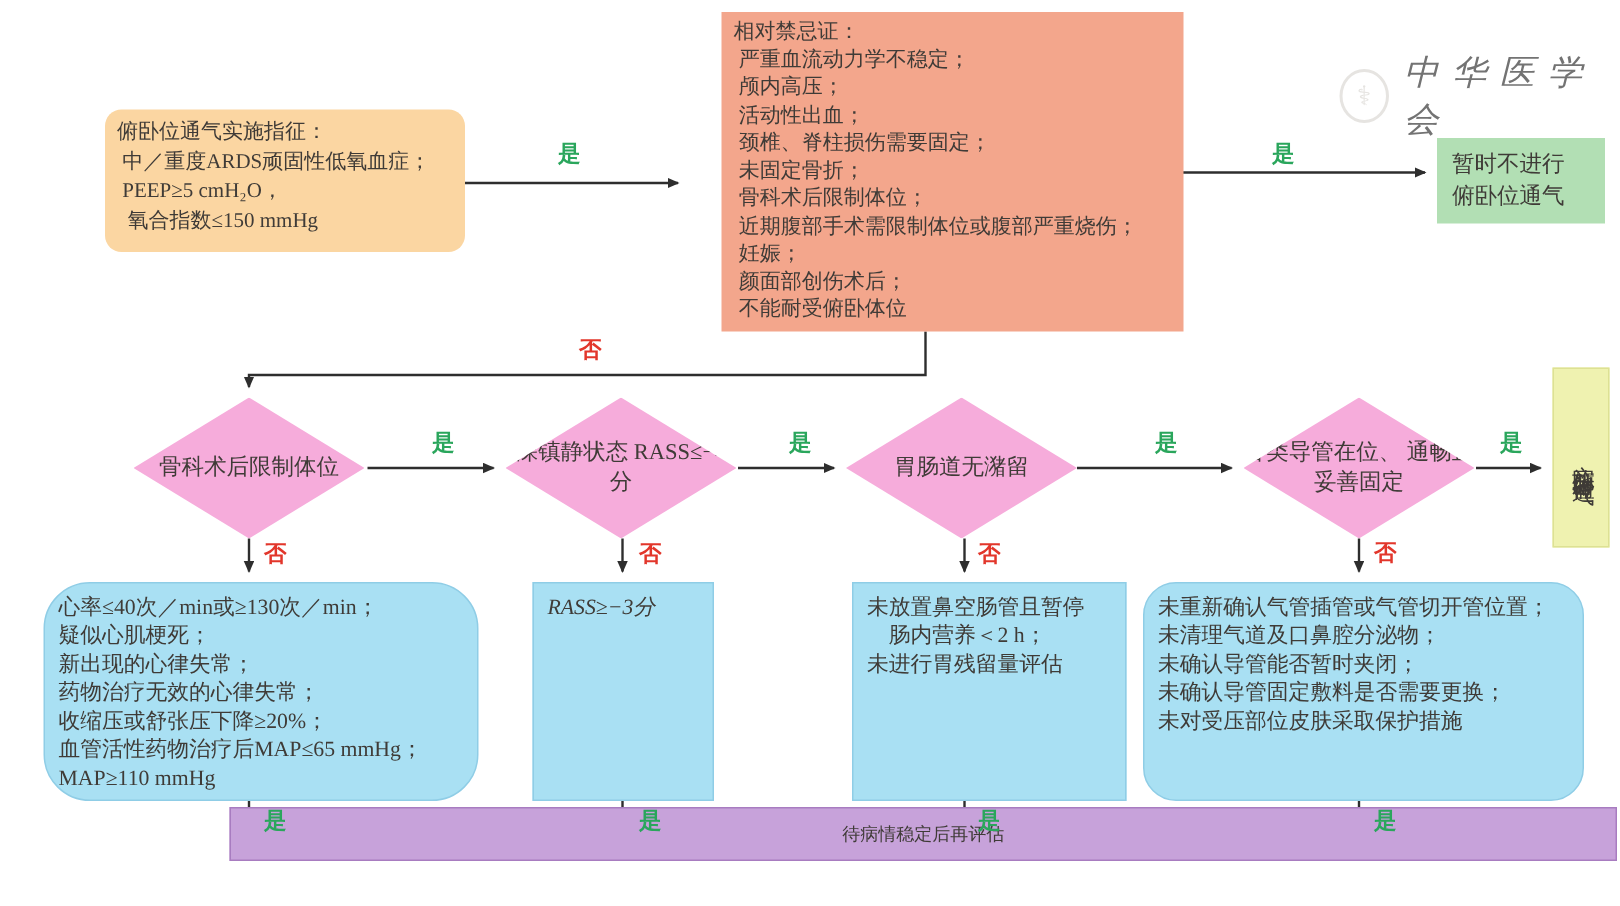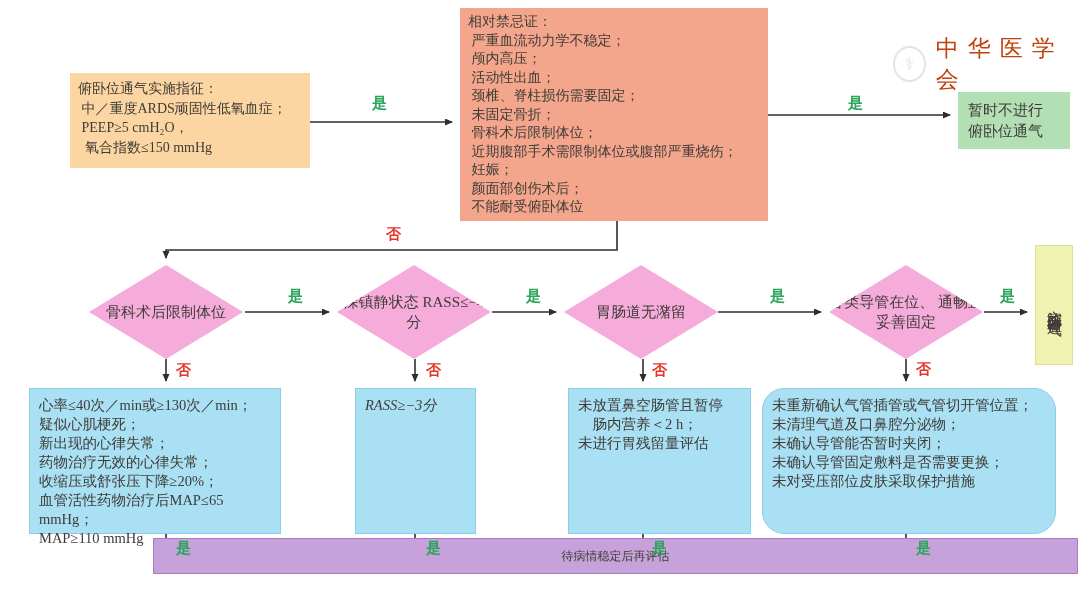--- a/index.html
+++ b/index.html
@@ -3,48 +3,48 @@
 <meta charset="utf-8">
 <style>
   html,body{margin:0;padding:0;background:#ffffff;}
   .canvas{
     position:relative;width:1080px;height:604px;background:#ffffff;overflow:hidden;
     font-family:"Liberation Serif","DejaVu Serif",serif;color:#3f3b37;
   }
   .connectors{position:absolute;left:0;top:0;width:1080px;height:604px;pointer-events:none;}
   .box{position:absolute;box-sizing:border-box;white-space:pre-wrap;}
   .orange{background:#FBD6A2;left:70px;top:73px;width:240px;height:95px;
-    padding:6px 8px;font-size:14px;line-height:19.5px;}
-  .salmon{background:#F3A68C;left:460px;top:8px;width:308px;height:213px;
+    padding:6px 8px;font-size:14px;line-height:19.5px;border-radius:11px;}
+  .salmon{background:#F3A68C;left:481px;top:8px;width:308px;height:213px;
     padding:5px 8px;font-size:14px;line-height:18.5px;}
   .greenbox{background:#B2DFB4;left:958px;top:92px;width:112px;height:57px;
     display:flex;flex-direction:column;justify-content:center;
     padding-left:10px;font-size:15px;line-height:21px;}
   .diamond{position:absolute;width:154px;height:94px;background:#F6ACDB;
     clip-path:polygon(50% 0,100% 50%,50% 100%,0 50%);
     display:flex;align-items:center;justify-content:center;text-align:center;
     font-size:15px;line-height:20px;}
   .d1{left:89px;top:265px;} .d2{left:337px;top:265px;}
   .d3{left:564px;top:265px;} .d4{left:829px;top:265px;}
   .bluebox{background:#A9E0F3;border:1px solid #8FCDE6;top:388px;height:146px;
     padding:7px 9px;font-size:14.5px;line-height:19px;}
-  .b1{left:29px;width:252px;} .b2{left:355px;width:121px;font-style:italic;}
+  .b1{left:29px;width:290px;border-radius:31px;} .b2{left:355px;width:121px;font-style:italic;}
   .b3{left:568px;width:183px;} .b4{left:762px;width:294px;border-radius:22px;}
   .yellowbox{background:#EFF2B0;border:1px solid #DDE194;left:1035px;top:245px;width:38px;height:120px;
     display:flex;align-items:center;justify-content:center;
     writing-mode:vertical-rl;text-orientation:upright;font-size:15px;letter-spacing:2px;}
   .purplebar{background:#C7A2DA;border:1px solid #A87CC0;left:153px;top:538px;width:925px;height:36px;
     display:flex;align-items:center;justify-content:center;font-size:12px;}
   .lbl{position:absolute;font-size:15px;line-height:15px;font-weight:bold;}
   .lbl-yes{color:#2AA65C;} .lbl-no{color:#E2362B;}
   .wm{position:absolute;left:893px;top:33px;display:flex;align-items:center;gap:10px;
     color:#E6E4E1;user-select:none;}
   .wm-circle{width:32px;height:32px;border:2px solid #E6E4E1;border-radius:50%;
     display:flex;align-items:center;justify-content:center;font-size:18px;color:#E6E4E1;}
-  .wm-text{font-size:23px;letter-spacing:9px;color:#c2410c;}
+  .wm-text{font-size:23px;letter-spacing:9px;font-style:italic;color:#737373;}
 </style>
 </head>
 <body>
 
 <div class="canvas">
 
   <svg class="connectors" viewBox="0 0 1080 604">
     <defs>
       <marker id="arrow" markerWidth="9" markerHeight="8" refX="7" refY="3.5" orient="auto" markerUnits="userSpaceOnUse">
         <path d="M0,0 L8,3.5 L0,7 Z" fill="#2e2e2e"></path>

